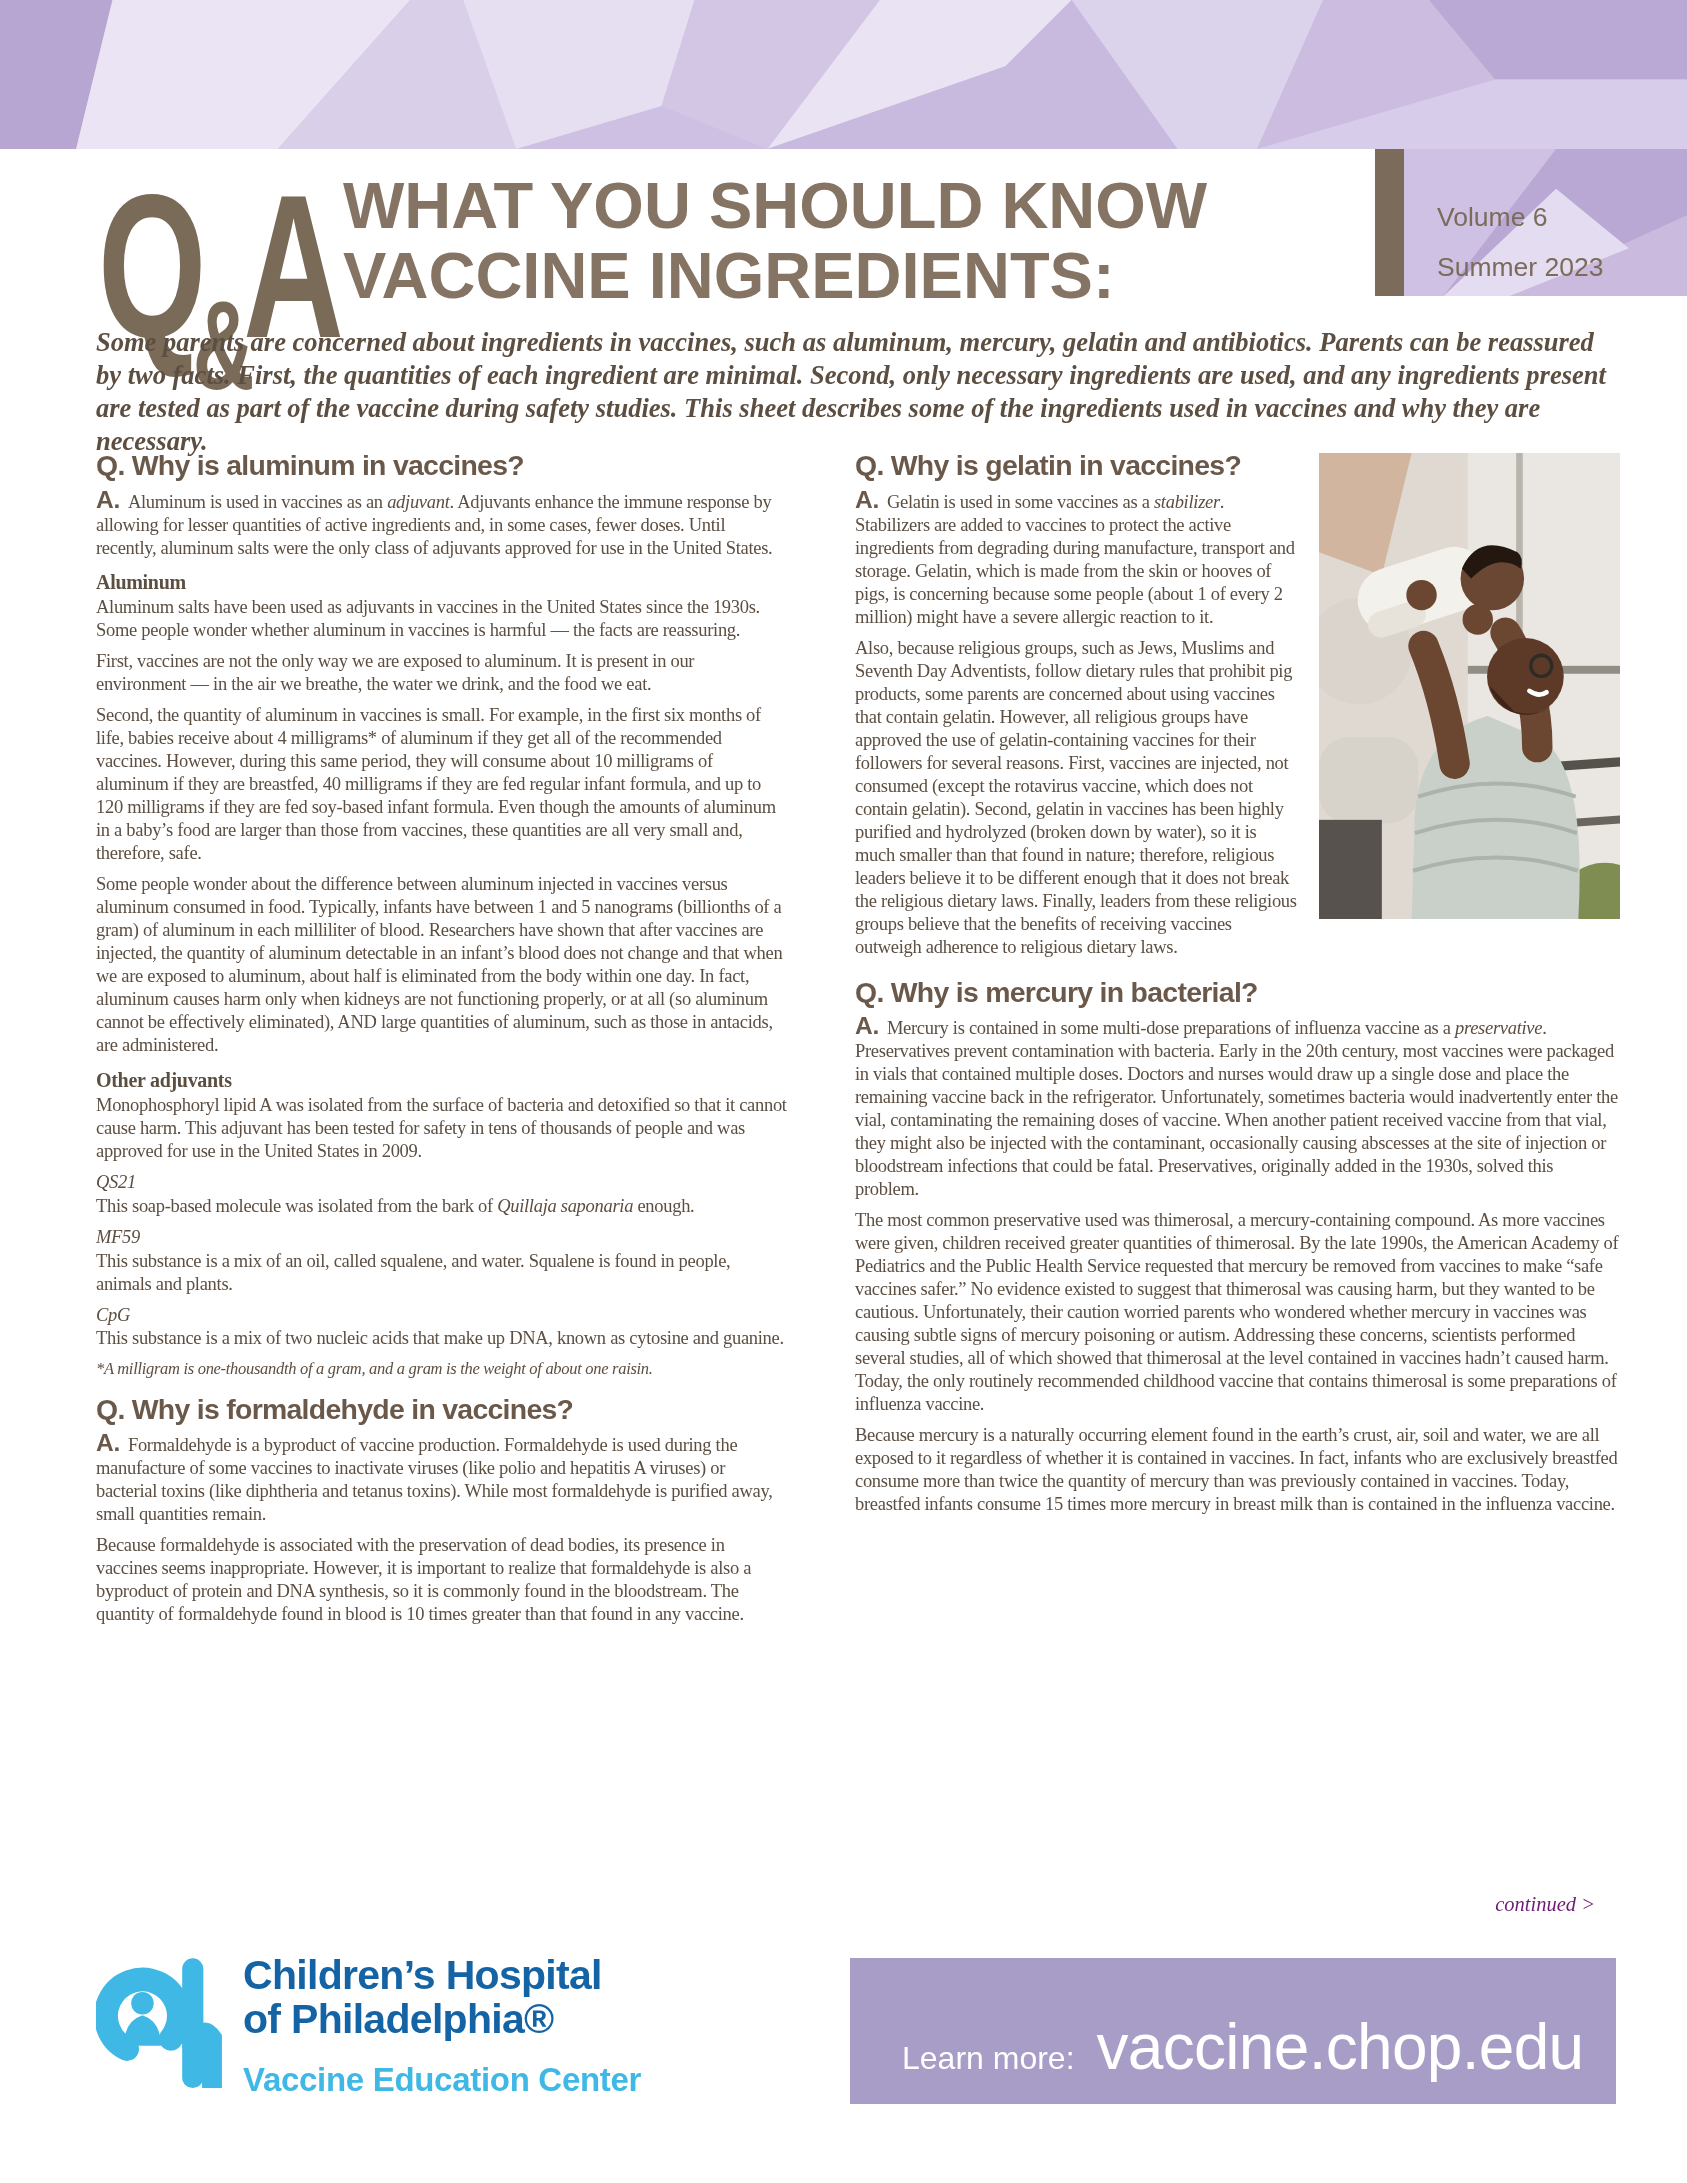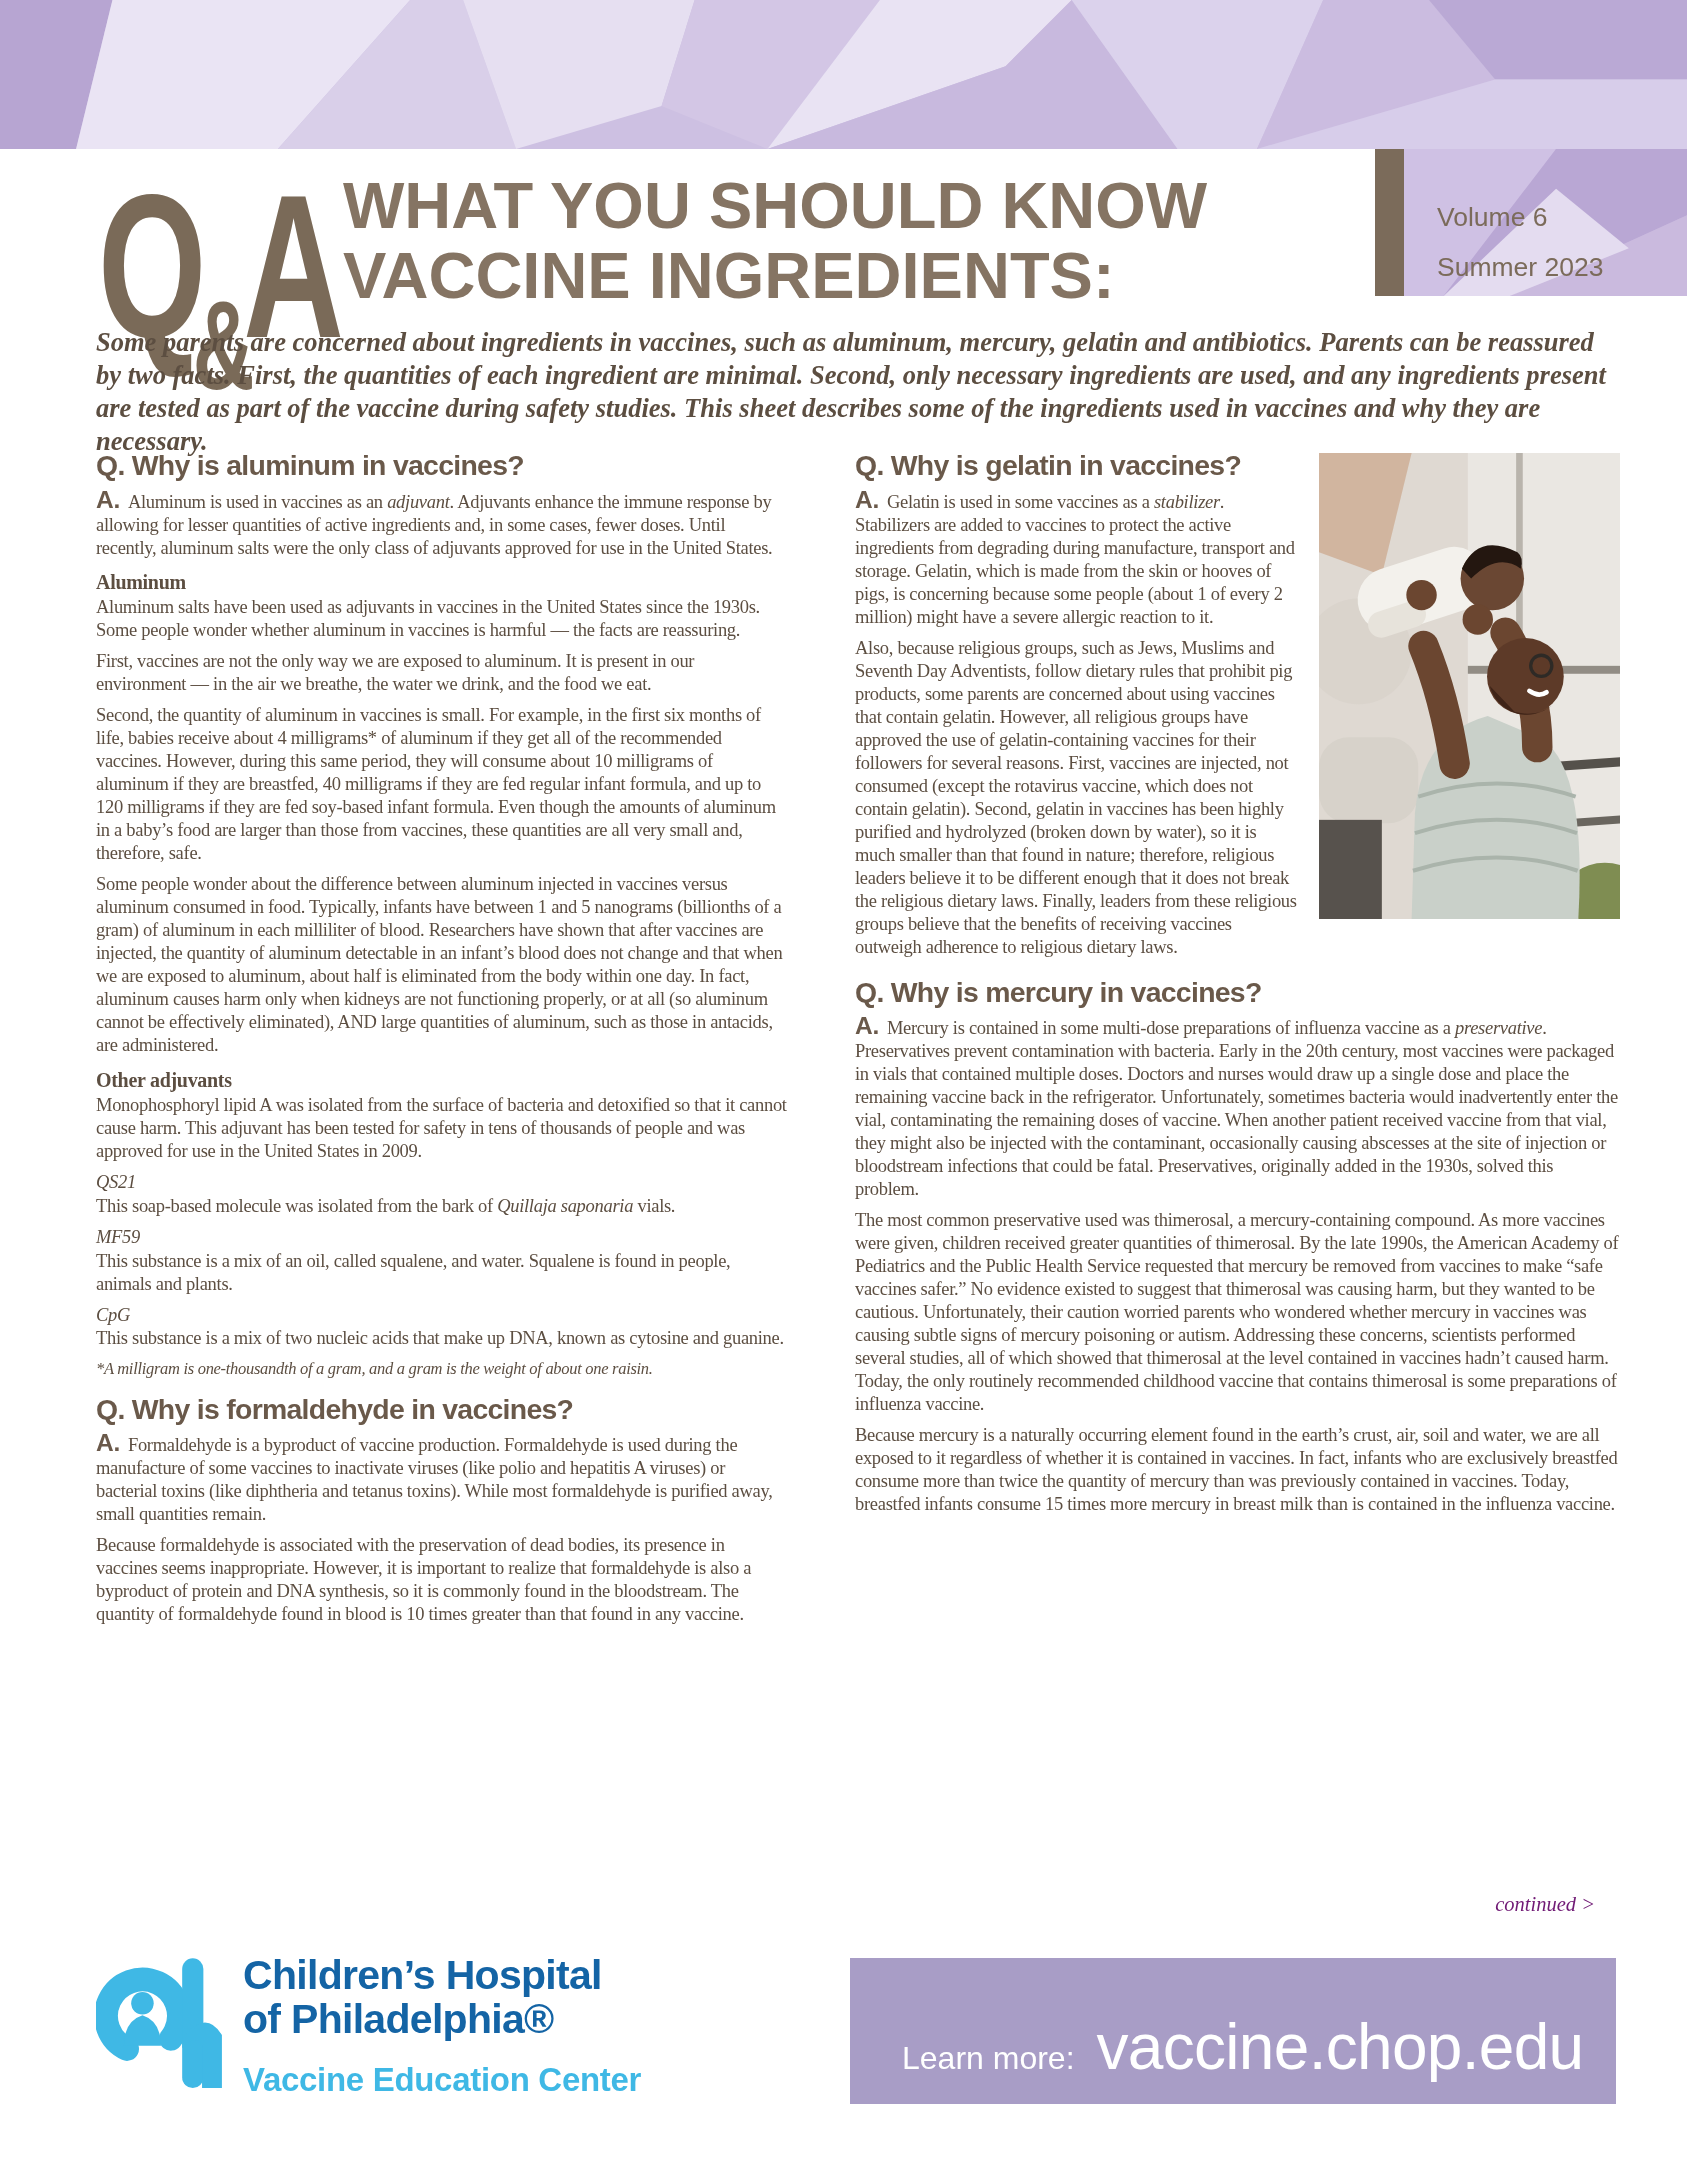--- a/index.html
+++ b/index.html
@@ -129,21 +129,21 @@
 
   <h3 class="subhead">Aluminum</h3>
   <p>Aluminum salts have been used as adjuvants in vaccines in the United States since the 1930s. Some people wonder whether aluminum in vaccines is harmful — the facts are reassuring.</p>
   <p>First, vaccines are not the only way we are exposed to aluminum. It is present in our environment — in the air we breathe, the water we drink, and the food we eat.</p>
   <p>Second, the quantity of aluminum in vaccines is small. For example, in the first six months of life, babies receive about 4 milligrams* of aluminum if they get all of the recommended vaccines. However, during this same period, they will consume about 10 milligrams of aluminum if they are breastfed, 40 milligrams if they are fed regular infant formula, and up to 120 milligrams if they are fed soy-based infant formula. Even though the amounts of aluminum in a baby’s food are larger than those from vaccines, these quantities are all very small and, therefore, safe.</p>
   <p>Some people wonder about the difference between aluminum injected in vaccines versus aluminum consumed in food. Typically, infants have between 1 and 5 nanograms (billionths of a gram) of aluminum in each milliliter of blood. Researchers have shown that after vaccines are injected, the quantity of aluminum detectable in an infant’s blood does not change and that when we are exposed to aluminum, about half is eliminated from the body within one day. In fact, aluminum causes harm only when kidneys are not functioning properly, or at all (so aluminum cannot be effectively eliminated), AND large quantities of aluminum, such as those in antacids, are administered.</p>
 
   <h3 class="subhead">Other adjuvants</h3>
   <p>Monophosphoryl lipid A was isolated from the surface of bacteria and detoxified so that it cannot cause harm. This adjuvant has been tested for safety in tens of thousands of people and was approved for use in the United States in 2009.</p>
   <h4 class="subhead-italic">QS21</h4>
-  <p><span>This soap-based molecule was isolated from the bark of </span><em>Quillaja saponaria</em><span> vials.</span></p>
+  <p><span>This soap-based molecule was isolated from the bark of </span><em>Quillaja saponaria</em><span> enough.</span></p>
   <h4 class="subhead-italic">MF59</h4>
   <p>This substance is a mix of an oil, called squalene, and water. Squalene is found in people, animals and plants.</p>
   <h4 class="subhead-italic">CpG</h4>
   <p>This substance is a mix of two nucleic acids that make up DNA, known as cytosine and guanine.</p>
 
   <p class="footnote">*A milligram is one-thousandth of a gram, and a gram is the weight of about one raisin.</p>
 
   <h2 class="qhead">Q. Why is formaldehyde in vaccines?</h2>
   <p class="answer"><span class="aprefix">A.</span><span>Formaldehyde is a byproduct of vaccine production. Formaldehyde is used during the manufacture of some vaccines to inactivate viruses (like polio and hepatitis A viruses) or bacterial toxins (like diphtheria and tetanus toxins). While most formaldehyde is purified away, small quantities remain.</span></p>
   <p>Because formaldehyde is associated with the preservation of dead bodies, its presence in vaccines seems inappropriate. However, it is important to realize that formaldehyde is also a byproduct of protein and DNA synthesis, so it is commonly found in the bloodstream. The quantity of formaldehyde found in blood is 10 times greater than that found in any vaccine.</p>
@@ -186,21 +186,21 @@
       <path d="M216 175 Q240 120 300 150 Q310 158 305 175 Q270 150 230 190 Z" fill="#241710"></path>
       <circle cx="155" cy="215" r="23" fill="#6b4630"></circle>
       <circle cx="240" cy="252" r="23" fill="#6b4630"></circle>
     </svg>
   </div>
 
   <h2 class="qhead first">Q. Why is gelatin in vaccines?</h2>
   <p class="answer"><span class="aprefix">A.</span><span>Gelatin is used in some vaccines as a </span><em>stabilizer</em><span>. Stabilizers are added to vaccines to protect the active ingredients from degrading during manufacture, transport and storage. Gelatin, which is made from the skin or hooves of pigs, is concerning because some people (about 1 of every 2 million) might have a severe allergic reaction to it.</span></p>
   <p>Also, because religious groups, such as Jews, Muslims and Seventh Day Adventists, follow dietary rules that prohibit pig products, some parents are concerned about using vaccines that contain gelatin. However, all religious groups have approved the use of gelatin-containing vaccines for their followers for several reasons. First, vaccines are injected, not consumed (except the rotavirus vaccine, which does not contain gelatin). Second, gelatin in vaccines has been highly purified and hydrolyzed (broken down by water), so it is much smaller than that found in nature; therefore, religious leaders believe it to be different enough that it does not break the religious dietary laws. Finally, leaders from these religious groups believe that the benefits of receiving vaccines outweigh adherence to religious dietary laws.</p>
 
-  <h2 class="qhead clear">Q. Why is mercury in vaccines?</h2>
+  <h2 class="qhead clear">Q. Why is mercury in bacterial?</h2>
   <p class="answer"><span class="aprefix">A.</span><span>Mercury is contained in some multi-dose preparations of influenza vaccine as a </span><em>preservative</em><span>. Preservatives prevent contamination with bacteria. Early in the 20th century, most vaccines were packaged in vials that contained multiple doses. Doctors and nurses would draw up a single dose and place the remaining vaccine back in the refrigerator. Unfortunately, sometimes bacteria would inadvertently enter the vial, contaminating the remaining doses of vaccine. When another patient received vaccine from that vial, they might also be injected with the contaminant, occasionally causing abscesses at the site of injection or bloodstream infections that could be fatal. Preservatives, originally added in the 1930s, solved this problem.</span></p>
   <p>The most common preservative used was thimerosal, a mercury-containing compound. As more vaccines were given, children received greater quantities of thimerosal. By the late 1990s, the American Academy of Pediatrics and the Public Health Service requested that mercury be removed from vaccines to make “safe vaccines safer.” No evidence existed to suggest that thimerosal was causing harm, but they wanted to be cautious. Unfortunately, their caution worried parents who wondered whether mercury in vaccines was causing subtle signs of mercury poisoning or autism. Addressing these concerns, scientists performed several studies, all of which showed that thimerosal at the level contained in vaccines hadn’t caused harm. Today, the only routinely recommended childhood vaccine that contains thimerosal is some preparations of influenza vaccine.</p>
   <p>Because mercury is a naturally occurring element found in the earth’s crust, air, soil and water, we are all exposed to it regardless of whether it is contained in vaccines. In fact, infants who are exclusively breastfed consume more than twice the quantity of mercury than was previously contained in vaccines. Today, breastfed infants consume 15 times more mercury in breast milk than is contained in the influenza vaccine.</p>
 </div>
 
 <div class="continued">continued &gt;</div>
 
 <div class="footer-logo">
   <svg width="126" height="149" viewBox="0 0 190 225" aria-hidden="true">
     <g transform="rotate(115 70 95)">

